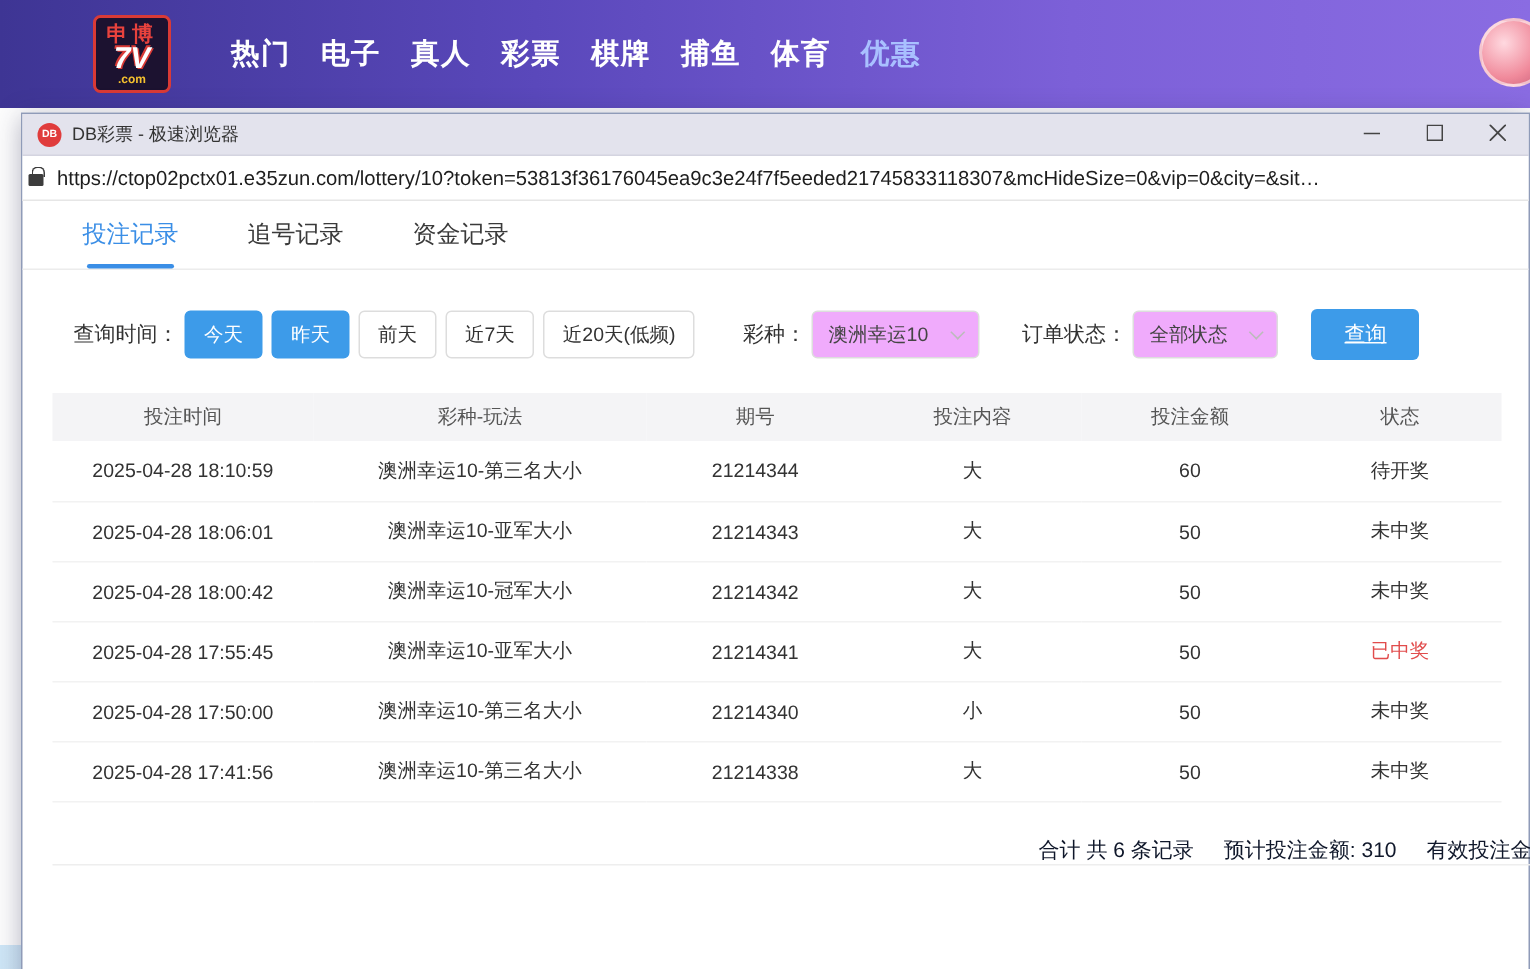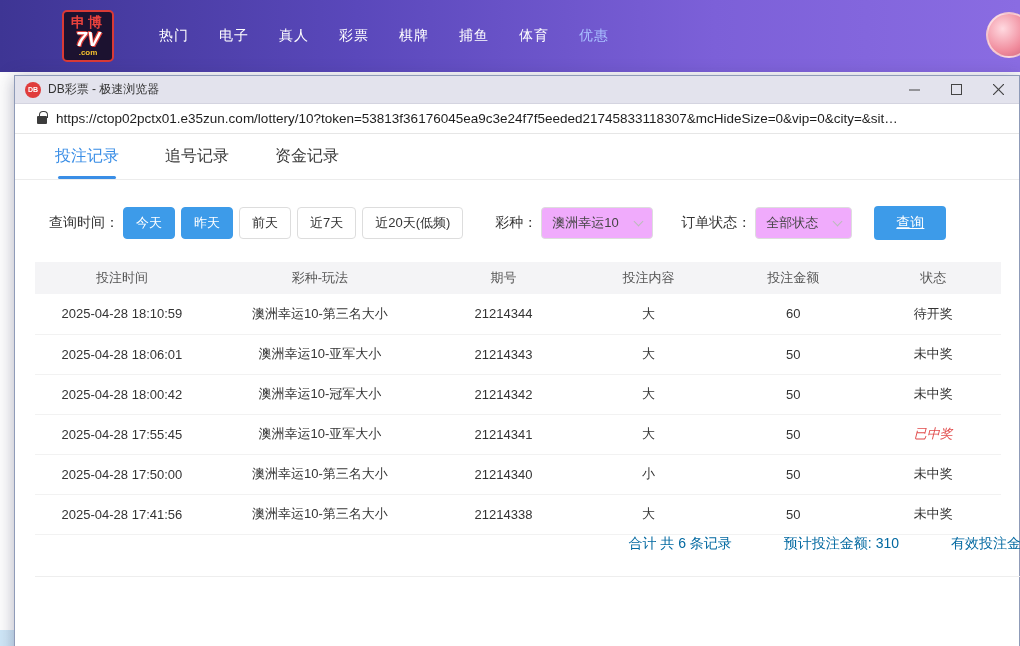--- a/index.html
+++ b/index.html
@@ -11,21 +11,21 @@
     background:linear-gradient(90deg,#3e3594 0%,#5a48bb 35%,#7c60d8 70%,#8a6ce2 100%);
     display:flex; align-items:center; }
   .logo { width:52px; height:52px; margin-left:62px; background:#1c1230;
     border:2px solid #d93a36; border-radius:5px; display:flex; flex-direction:column;
     align-items:center; justify-content:center; line-height:1; flex-shrink:0; }
   .logo-top { color:#e8423d; font-size:14px; font-weight:bold; letter-spacing:3px; }
   .logo-main { color:#fff; font-size:20px; font-weight:bold; font-style:italic;
     text-shadow:1px 1px 0 #d93a36, -1px -1px 0 #d93a36; }
   .logo-sub { color:#f5c12e; font-size:8px; font-weight:bold; }
   .top-nav { display:flex; margin-left:30px; }
-  .nav-item { color:#ffffff; font-size:14px; font-weight:normal; width:60px; text-align:center;
+  .nav-item { color:#ffffff; font-size:19px; font-weight:bold; width:60px; text-align:center;
     cursor:pointer; letter-spacing:1px; }
   .nav-item.hl { color:#a9c0ff; }
   .avatar { position:absolute; right:-12px; top:12px; width:46px; height:46px; border-radius:50%;
     background:radial-gradient(circle at 35% 35%, #ffd9e0, #f08a9b 60%, #c95d78);
     border:2px solid rgba(255,255,255,.55); }
 
   
   .bottom-strip { position:absolute; bottom:0; left:0; width:1020px; height:16px;
     background:linear-gradient(90deg,#cfe7f7,#f3faff 60%,#ffffff); }
 
@@ -36,21 +36,21 @@
     padding:0 0 0 10px; border-bottom:1px solid #d4d4e0; }
   .win-icon { width:16px; height:16px; border-radius:50%; background:#e03c3c; color:#fff;
     font-size:7px; font-weight:bold; display:flex; align-items:center; justify-content:center;
     flex-shrink:0; }
   .win-title { font-size:12px; color:#333; margin-left:7px; }
   .win-controls { margin-left:auto; display:flex; height:100%; }
   .win-btn { width:42px; height:100%; display:flex; align-items:center; justify-content:center;
     cursor:pointer; }
 
   
-  .urlbar { height:30px; background:#fff; display:flex; align-items:center; padding:0 20px;
+  .urlbar { height:30px; background:#fff; display:flex; align-items:center; padding:0 2px;
     border-bottom:1px solid #e6e6e6; }
   .lock { position:relative; width:10px; height:8px; background:#3c3c3c; border-radius:1px;
     margin:3px 9px 0 2px; flex-shrink:0; }
   .lock:before { content:''; position:absolute; top:-5px; left:1.5px; width:7px; height:6px;
     border:1.5px solid #3c3c3c; border-bottom:none; border-radius:4px 4px 0 0; }
   .url-text { font-size:13.5px; color:#1d1d1d; white-space:nowrap; overflow:hidden; }
 
   
   .tab-bar { display:flex; gap:46px; padding:0 40px; height:46px; align-items:center;
     border-bottom:1px solid #ececec; }
@@ -79,28 +79,28 @@
   .status-label { margin-left:28px; }
   .search-btn { margin-left:22px; width:72px; height:34px; background:#3d9be9; color:#fff;
     border:none; border-radius:4px; font-size:14px; cursor:pointer; font-family:inherit;text-decoration:underline; }
 
   
   .bet-table { margin:22px 20px 0; width:966px; border-collapse:collapse; table-layout:fixed; }
   .bet-table thead tr { background:#f4f4f6; }
   .bet-table th { height:32px; font-weight:normal; color:#555; font-size:13px; text-align:center; }
   .bet-table td { height:40px; font-size:13px; color:#333; text-align:center;
     border-bottom:1px solid #f2f2f2; }
-  .bet-table td.red { color:#e14c4c;font-style:italic; }
+  .bet-table td.red { color:#e14c4c; }
   .col-time{width:18%}.col-game{width:23%}.col-issue{width:15%}
   .col-content{width:15%}.col-amount{width:15%}.col-status{width:14%}
 
   
-  .summary { margin:0 0 0 20px; width:986px; height:42px; display:flex; align-items:flex-start;
-    justify-content:flex-end; gap:52px; border-bottom:1px solid #eee; font-size:14px;
-    color:#0369a1; overflow:hidden; white-space:nowrap; }
+  .summary { margin:0 0 0 20px; width:986px; height:42px; display:flex; align-items:flex-end;
+    justify-content:flex-end; gap:20px; border-bottom:1px solid #eee; font-size:14px;
+    color:#0f172a; overflow:hidden; white-space:nowrap; }
 </style>
 </head>
 <body>
 
 <div class="topbar">
   <div class="logo">
     <div class="logo-top">申博</div>
     <div class="logo-main">7V</div>
     <div class="logo-sub">.com</div>
   </div>

